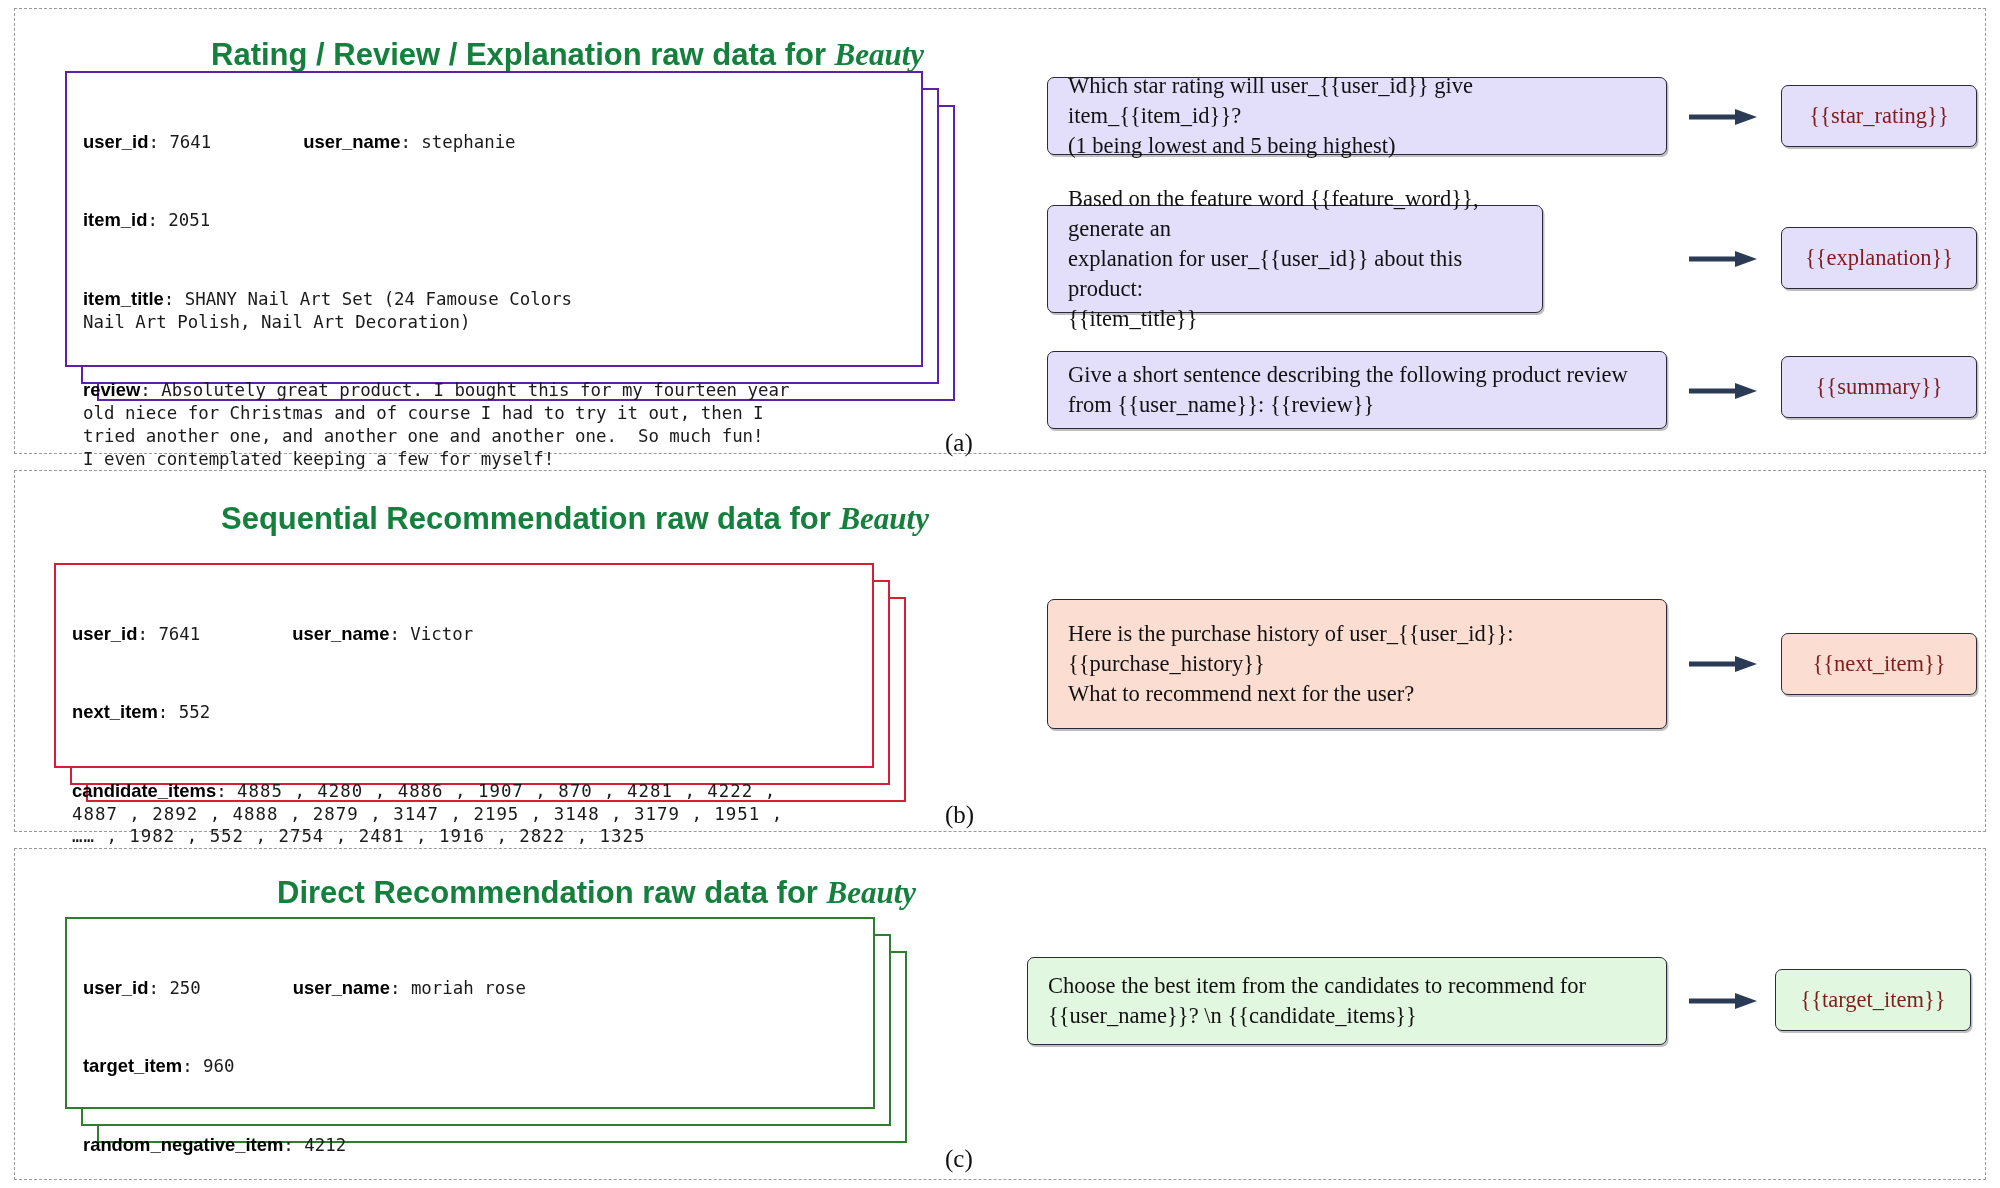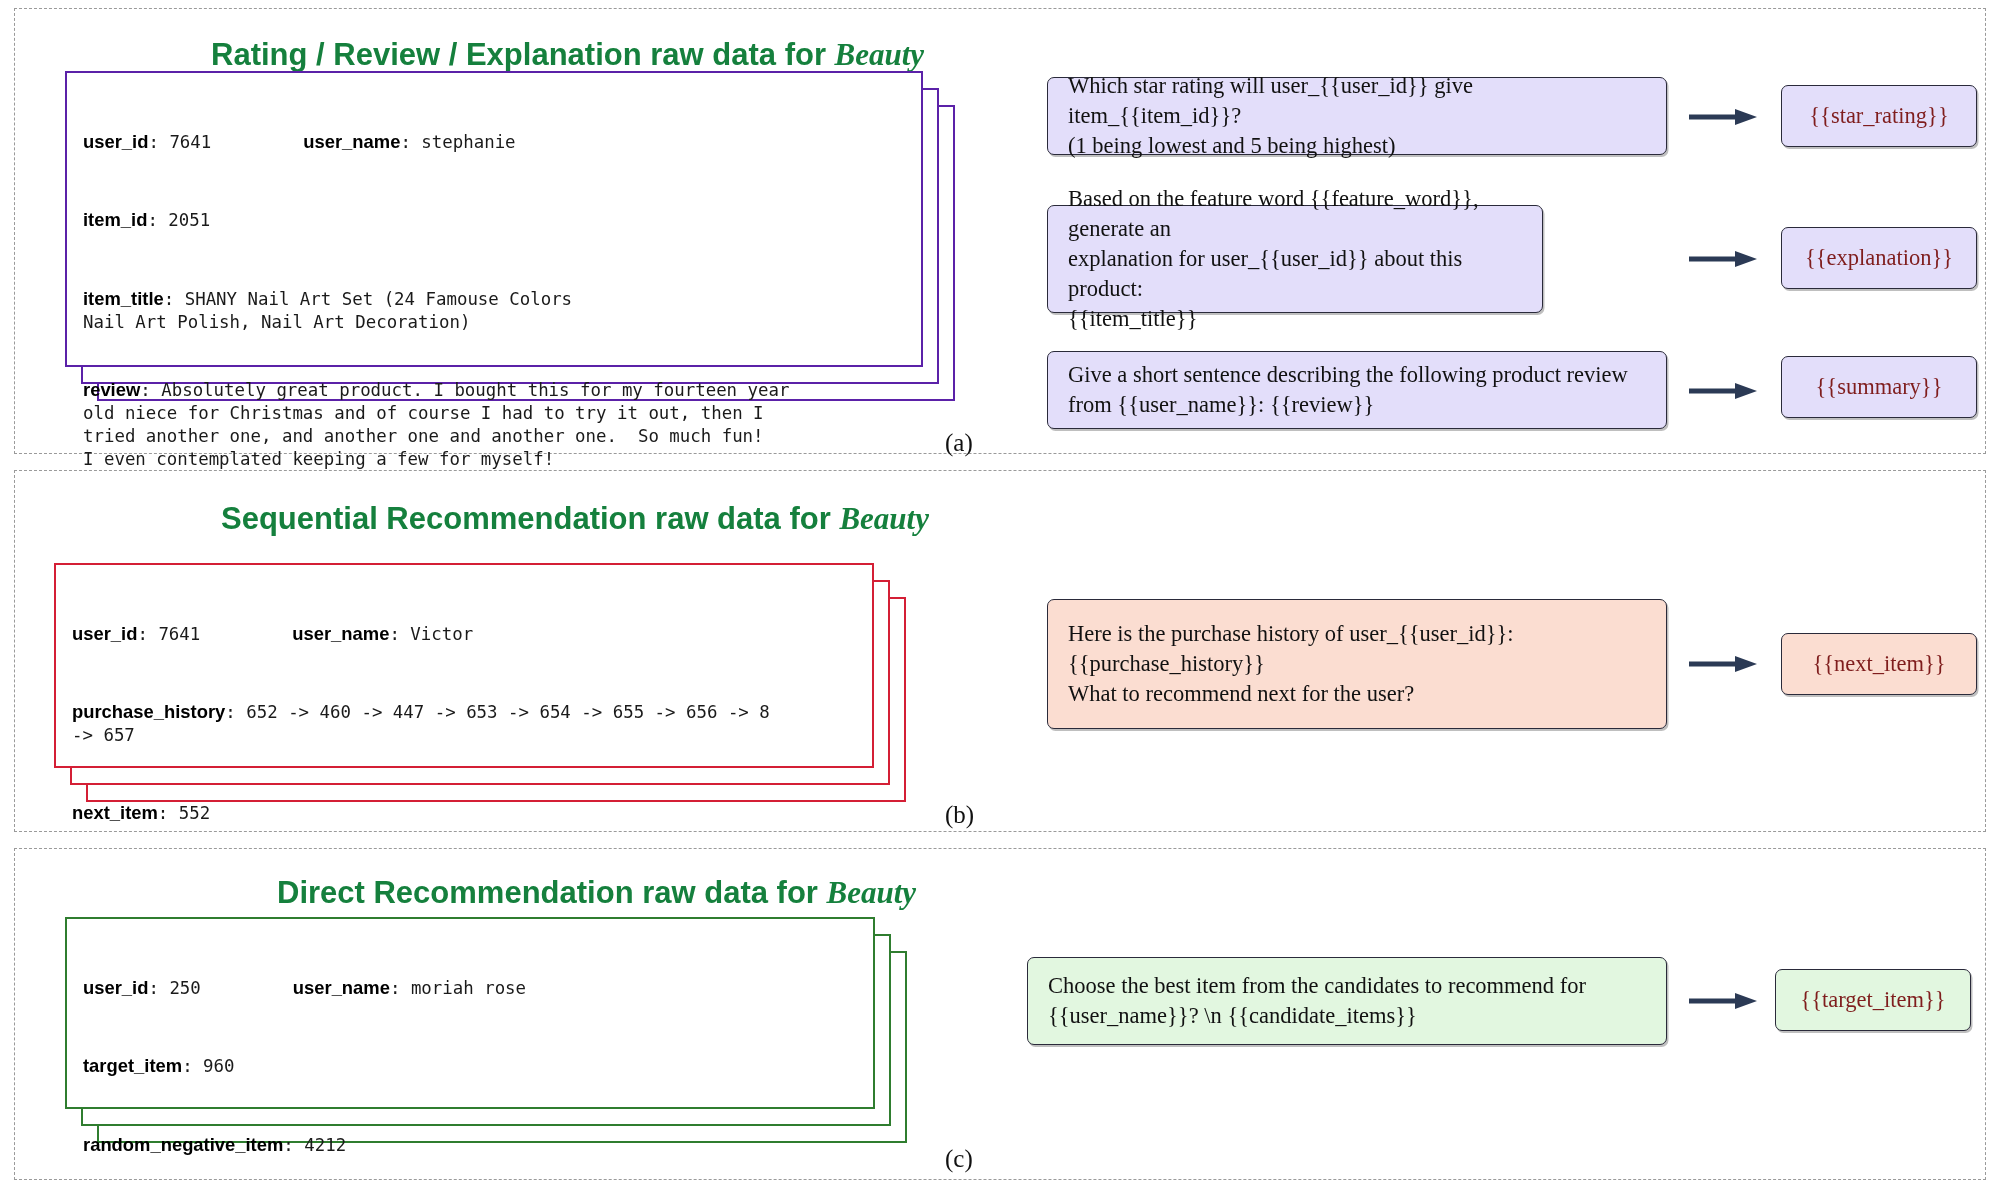--- a/index.html
+++ b/index.html
@@ -172,22 +172,20 @@
   <div class="card-title" style="left:206px; top:30px;">
     <span>Sequential Recommendation raw data for </span><em>Beauty</em>
   </div>
 
   <div class="stack" style="left:39px; top:72px; width:890px; height:250px;margin-top:20px;">
     <div class="sheet back2" style="width:820px; height:205px; border-color:#d41f35;"></div>
     <div class="sheet back1" style="width:820px; height:205px; border-color:#d41f35;"></div>
     <div class="sheet front" style="width:820px; height:205px; border-color:#d41f35;">
       <div class="sheet-body">
         <div class="fline"><span class="fkey">user_id</span>: <span class="fval">7641</span><span class="pair-gap"></span><span class="fkey">user_name</span>: <span class="fval">Victor</span></div>
-        <div class="fline"><span class="fkey">purchase_history</span>: <span class="fval">652 -&gt; 460 -&gt; 447 -&gt; 653 -&gt; 654 -&gt; 655 -&gt; 656 -&gt; 8
--&gt; 657</span></div>
         <div class="fline"><span class="fkey">next_item</span>: <span class="fval">552</span></div>
         <div class="fline tight"><span class="fkey">candidate_items</span>: <span class="fval ellip">4885 , 4280 , 4886 , 1907 , 870 , 4281 , 4222 ,
 4887 , 2892 , 4888 , 2879 , 3147 , 2195 , 3148 , 3179 , 1951 ,
 …… , 1982 , 552 , 2754 , 2481 , 1916 , 2822 , 1325</span></div>
       </div>
     </div>
   </div>
 
   <div class="panel-label" style="left:930px; top:330px;">(b)</div>
 

